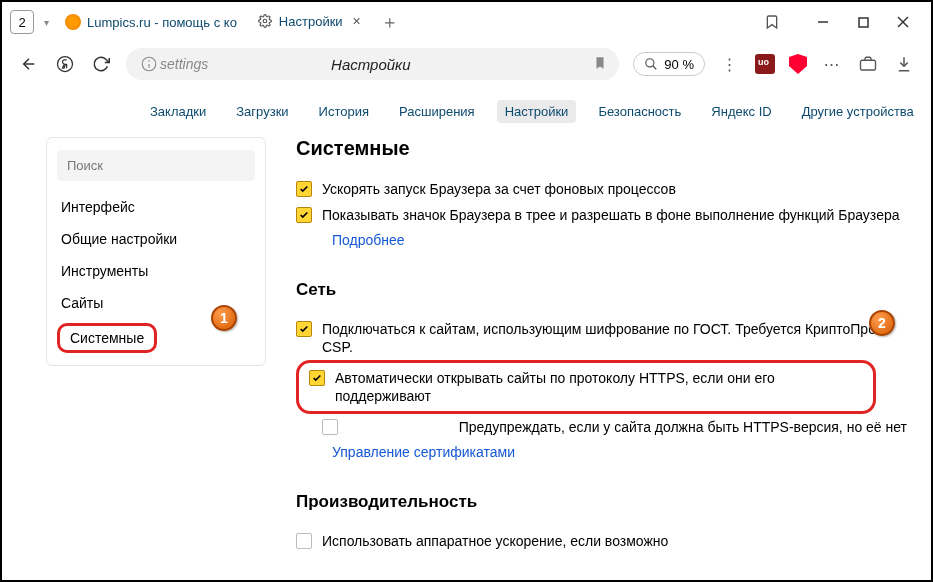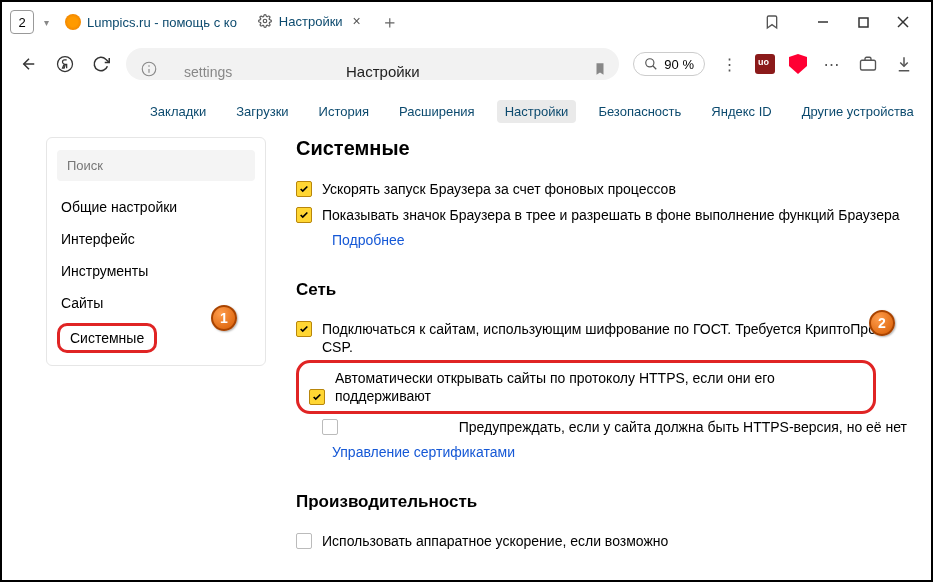--- a/index.html
+++ b/index.html
@@ -18,21 +18,21 @@
   .tab-close { margin-left: 10px; color: #555; font-size: 14px; cursor: pointer; }
   .tab-add { width: 26px; height: 26px; border-radius: 50%; display:flex; align-items:center; justify-content:center; color:#666; font-size:18px; margin-left:4px; cursor:pointer; }
   .tspacer { flex: 1; }
   .winbtn { width: 40px; height: 30px; display:flex; align-items:center; justify-content:center; color:#333; font-size:14px; }
   .winbtn svg { display:block; }
   .bookmark-top { margin-right: 20px; color:#555; }
 
   
   .addrbar { display:flex; align-items:center; height: 44px; padding: 0 16px; gap: 14px; }
   .ab-icon { width: 22px; height: 22px; display:flex; align-items:center; justify-content:center; color:#444; cursor:pointer; }
-  .ab-field { flex:1; height: 32px; border-radius: 16px; background:#f2f2f2; display:flex; align-items:flex-end; padding: 0 12px; gap:24px; }
+  .ab-field { flex:1; height: 32px; border-radius: 16px; background:#f2f2f2; display:flex; align-items:center; padding: 0 12px; gap:0;font-style:italic; }
   .ab-url { color:#888; font-size:14px; }
   .ab-title { flex:1; text-align:center; color:#222; font-size:15px; margin-left:-60px; }
   .ab-bookmark { color:#888; }
   .zoom-pill { height:24px; border:1px solid #ccc; border-radius:14px; display:flex; align-items:center; padding:0 10px; gap:6px; font-size:13px; }
   .ext-ublock { width:20px; height:20px; background:#8b1a1a; border-radius:3px; position:relative; }
   .ext-ublock::after { content:"uo"; color:#fff; font-size:9px; font-weight:bold; position:absolute; top:3px; left:3px; }
   .ext-shield { width:18px; height:20px; background:#f03; clip-path: polygon(50% 0, 100% 15%, 100% 60%, 50% 100%, 0 60%, 0 15%); }
   .dots { font-size:16px; letter-spacing:1px; color:#555; }
 
   
@@ -181,22 +181,22 @@
   <span class="nav-item">Расширения</span>
   <span class="nav-item active">Настройки</span>
   <span class="nav-item">Безопасность</span>
   <span class="nav-item">Яндекс ID</span>
   <span class="nav-item">Другие устройства</span>
 </div>
 
 <div class="main">
   <div class="sidebar">
     <div class="search-row">Поиск</div>
+    <div class="side-item">Интерфейс</div>
     <div class="side-item">Общие настройки</div>
-    <div class="side-item">Интерфейс</div>
     <div class="side-item">Инструменты</div>
     <div class="side-item">Сайты</div>
     <div class="side-item selected-callout" style="padding:4px 10px;">
       <span class="callout-box"><span>Системные</span></span>
       <span class="callout-num" style="top:-14px; right:28px;">1</span>
     </div>
   </div>
 
   <div class="content">
     <h2 class="section">Системные</h2>
@@ -225,21 +225,21 @@
       <span class="chk">
           <svg width="10" height="10" viewBox="0 0 24 24" fill="none" stroke="#000" stroke-width="4">
             <polyline points="4 12 9 17 20 6"></polyline>
           </svg>
         </span>
       <span>Подключаться к сайтам, использующим шифрование по ГОСТ. Требуется КриптоПро CSP.</span>
       <span class="callout-num" style="top:-6px; right:12px;">2</span>
     </div>
 
     <div class="https-callout">
-      <div class="setting-row" style="padding:0;align-items:flex-end;">
+      <div class="setting-row" style="padding:0;">
         <span class="chk">
             <svg width="10" height="10" viewBox="0 0 24 24" fill="none" stroke="#000" stroke-width="4">
               <polyline points="4 12 9 17 20 6"></polyline>
             </svg>
           </span>
         <span>Автоматически открывать сайты по протоколу HTTPS, если они его поддерживают</span>
       </div>
     </div>
 
     <div class="setting-row" style="padding-left:26px;justify-content:space-between;">

